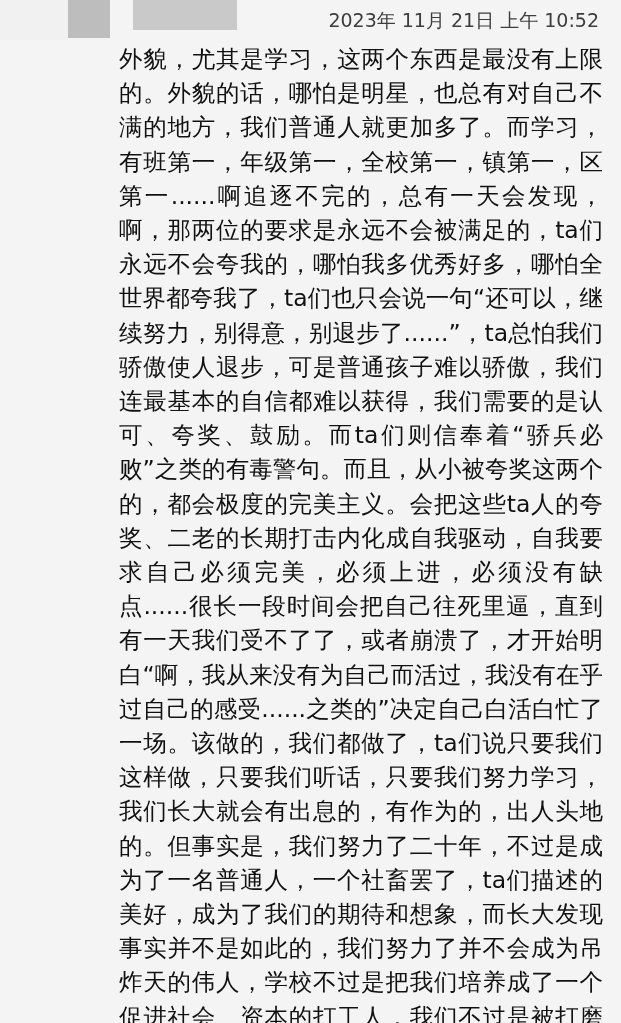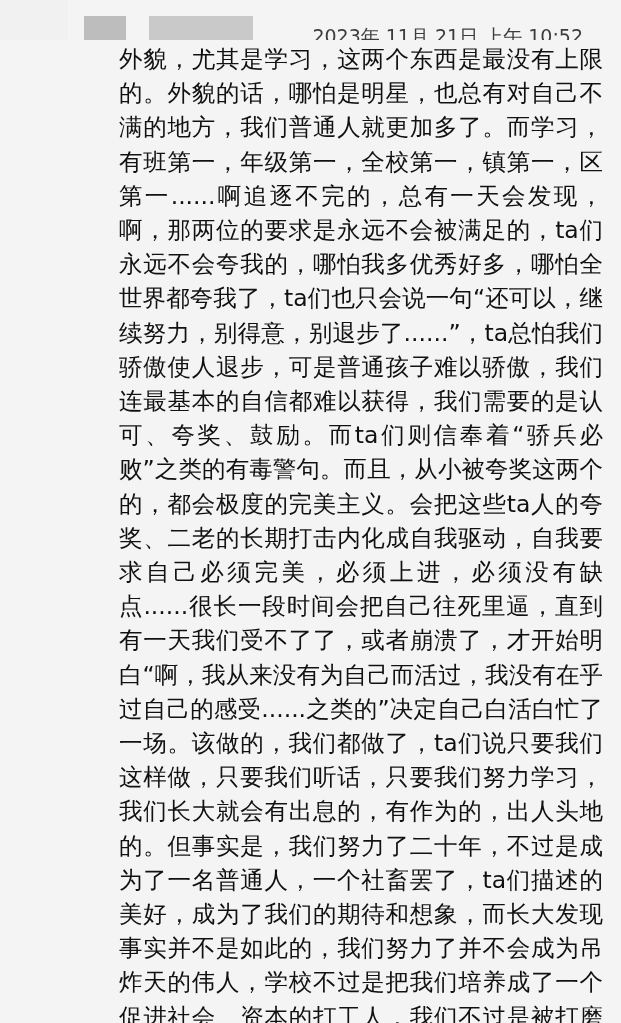--- a/index.html
+++ b/index.html
@@ -19,21 +19,21 @@
     height: 1023px;
     position: relative;
     background: #f4f4f4;
   }
   
   .header-row {
     position: relative;
     height: 40px;
     display: flex;
     align-items: flex-start;
-    padding: 16px;
+    padding: 0;
     gap: 23px;
   }
   .avatar {
     width: 42px;
     height: 38px;
     background: #bdbdbd;
     margin-left: 68px;
     margin-top: 0px;
     flex: none;
   }

